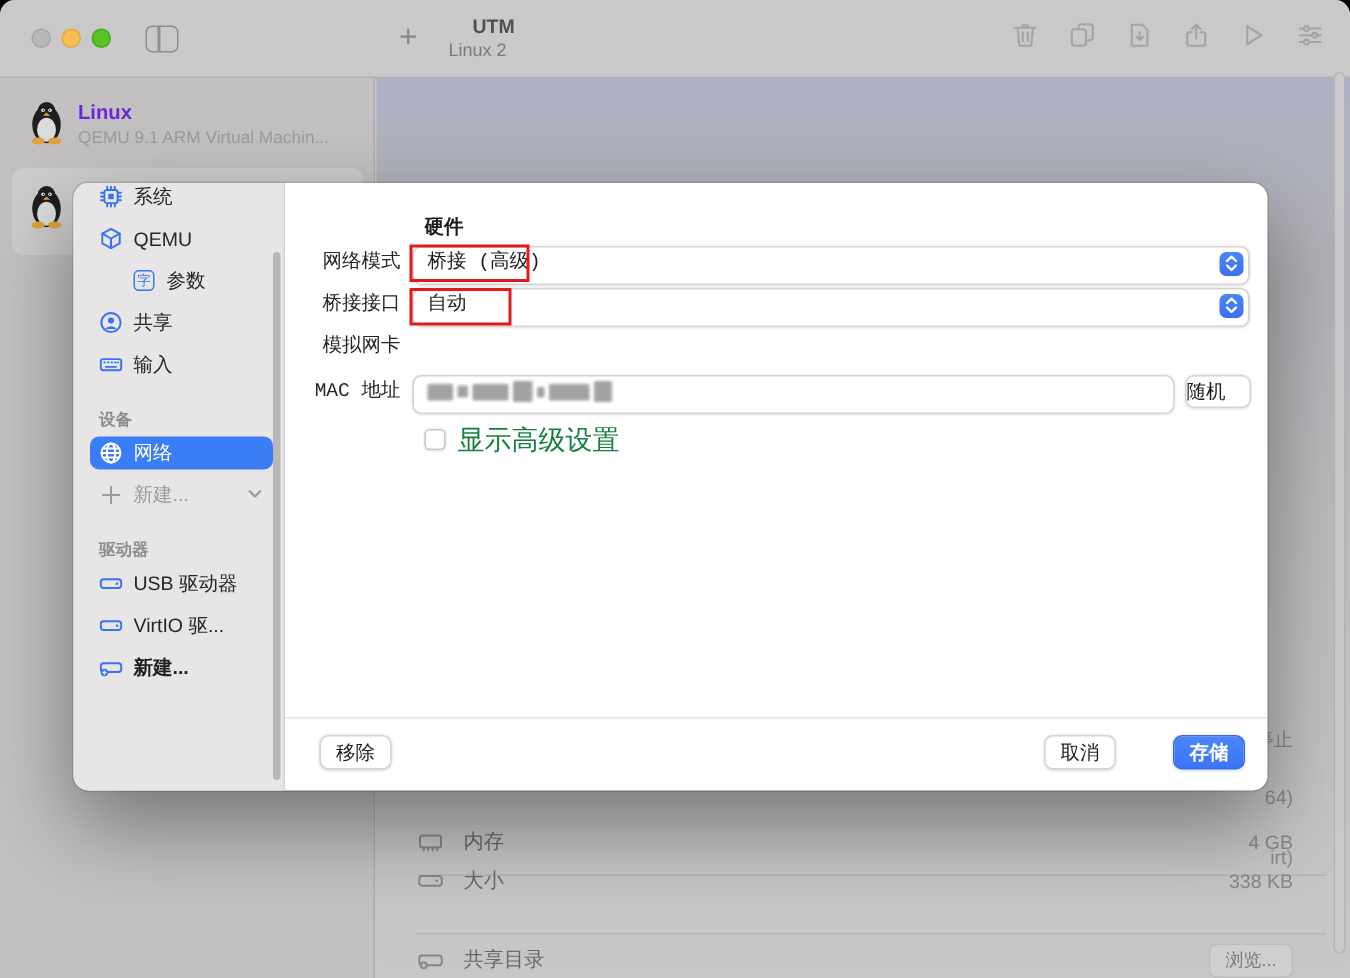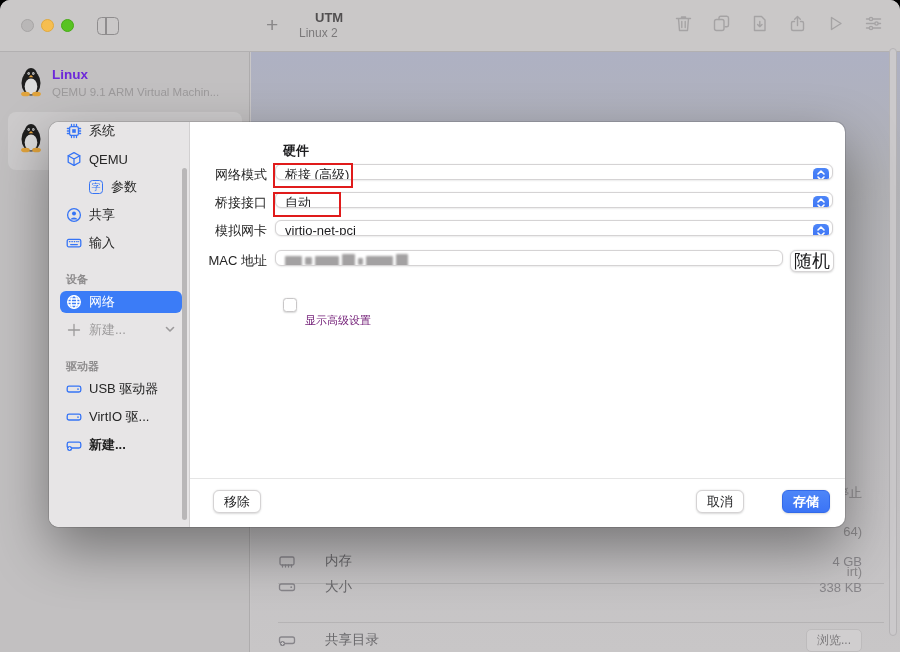--- a/index.html
+++ b/index.html
@@ -41,21 +41,21 @@
   .vm-row2 { position:absolute; left:8px; top:60px; width:234px; height:58px;
              background:#cdcbcc; border-radius:8px; }
   .vm-row2 .tux { position:absolute; left:6px; top:8px; }
 
   
   .main-bg { position:absolute; left:251px; top:52px; right:0; bottom:0;
              background:linear-gradient(180deg,#aeb1c3 0%,#b2b2b6 22%,#bbbabd 48%,
                          #c3c1c3 72%,#c8c6c7 100%); }
   .partial-val { position:absolute; right:38px; font-size:13px; color:#8b898b; }
   .bg-row { position:absolute; left:27px; right:38px; height:22px; display:flex;
-            align-items:center;gap:16px; }
+            align-items:center; }
   .bg-row svg { width:18px; height:18px; stroke:#87858a; fill:none; stroke-width:1.3;
                 stroke-linecap:round; margin-right:13px; flex:none; }
   .bg-row .lbl { font-size:13.5px; color:#69686b; }
   .bg-row .val { margin-left:auto; font-size:13px; color:#88868a; }
   .bg-sep { position:absolute; left:27px; right:16px; height:1px;
             background:rgba(0,0,0,0.09); }
   .browse-btn { margin-left:auto; font-size:12px; color:#7c7a7c; background:#d0cecf;
                 border:1px solid #bdbbbc; border-radius:5px; padding:2px 10px; }
   .main-scroll { position:absolute; right:3px; top:-4px; width:8px; height:588px;
                  background:#cbc9cb; border-radius:4px; border:1px solid #b5b3b5; }
@@ -88,46 +88,46 @@
                justify-content:center; line-height:1; }
   .chev { margin-left:auto; }
   .chev svg { width:12px; height:12px; stroke:#9c9a9b; fill:none; stroke-width:1.6;
               stroke-linecap:round; stroke-linejoin:round; }
   .dlg-scroll { position:absolute; left:133px; top:46px; width:5px; height:352px;
                 background:#b9b7b8; border-radius:2.5px; }
 
   .dlg-content { position:absolute; left:141px; top:0; width:655px; height:405px; }
   .sec-title { position:absolute; left:93px; top:20px; font-size:13px; font-weight:600;
                color:#1d1d1f; }
-  .frow { position:absolute; left:0; right:12px; height:16px; display:flex; }
+  .frow { position:absolute; left:0; right:12px; height:26px; display:flex;font-family:Liberation Mono, monospace; }
   .frow .flabel { width:85px; padding-right:8px; text-align:right; font-size:13px;
                   color:#262626; line-height:22px; flex:none; }
   .field { flex:1; position:relative; background:#fff; border:1px solid #d5d3d4;
            border-radius:6px; box-shadow:0 0.5px 2px rgba(0,0,0,0.12);
            font-size:13px; color:#1d1d1f; line-height:20px; padding:0 26px 0 9px;
            white-space:nowrap; overflow:hidden; }
   .stepper { position:absolute; right:3px; top:2.5px; width:16px; height:16px;
              border-radius:4.5px; background:linear-gradient(#4d86f8,#3a70f4);
              display:flex; flex-direction:column; align-items:center;
              justify-content:center; gap:1px; }
   .stepper svg { width:8px; height:5px; stroke:#fff; fill:none; stroke-width:1.6;
                  stroke-linecap:round; stroke-linejoin:round; }
   .mac-field { flex:none; width:508px; }
   .redact { display:flex; align-items:center; gap:3px; height:20px;
             filter:blur(1.1px); }
   .redact i { display:block; height:11px; background:#a3a1a2; border-radius:1px; }
   .mini-btn { margin-left:7px; width:44px; height:22px; background:#fff;
               border:1px solid #d5d3d4; border-radius:6px;
-              box-shadow:0 0.5px 2px rgba(0,0,0,0.15); font-size:18px; color:#1d1d1f;
-              text-align:center; line-height:21px; flex:none; }
+              box-shadow:0 0.5px 2px rgba(0,0,0,0.15); font-size:13px; color:#1d1d1f;
+              line-height:21px; flex:none; }
   .chk-row { position:absolute; left:93px; top:159px; display:flex;
              align-items:center; }
   .chk { width:14px; height:14px; border:1px solid #c9c7c8; border-radius:3.5px;
          background:#fff; box-shadow:0 0.5px 1.5px rgba(0,0,0,0.15); }
-  .chk-lbl { margin-left:8px; font-size:11px; color:#701a75;margin-top:32px; }
+  .chk-lbl { margin-left:8px; font-size:18px; color:#15803d; }
   .dlg-divider { position:absolute; left:0; right:0; top:356px; height:1px;
                  background:rgba(0,0,0,0.1); }
   .dlg-footer { position:absolute; left:0; right:15px; top:368px; height:23px; }
   .btn { height:23px; background:#fff; border:1px solid #d5d3d4; border-radius:6px;
          box-shadow:0 0.5px 2px rgba(0,0,0,0.15); font-size:13px; color:#1d1d1f;
          padding:0 10px; line-height:22px; display:inline-block; }
   .btn.remove { position:absolute; left:23px; }
   .btn.cancel { position:absolute; right:86px; }
   .btn.save { position:absolute; right:0; background:linear-gradient(#4d86f8,#3b74f6);
               border-color:#336ae8; color:#fff; font-weight:600; }
@@ -384,31 +384,20 @@
               </svg>
               <svg viewBox="0 0 8 5">
                 <path d="M1 1l3 3 3-3"></path>
               </svg>
             </span>
         </div>
       </div>
 
       <div class="frow" style="top:98px">
         <span class="flabel">模拟网卡</span>
-        <div class="field">
-          <span>virtio-net-pci</span>
-          <span class="stepper">
-              <svg viewBox="0 0 8 5">
-                <path d="M1 4l3-3 3 3"></path>
-              </svg>
-              <svg viewBox="0 0 8 5">
-                <path d="M1 1l3 3 3-3"></path>
-              </svg>
-            </span>
-        </div>
       </div>
 
       <div class="frow" style="top:128px">
         <span class="flabel">MAC 地址</span>
         <div class="field mac-field">
           <span class="redact">
             <i style="width:17px"></i>
               <i style="width:7px;height:8px"></i>
               <i style="width:24px"></i>
               <i style="width:13px;height:14px"></i>

